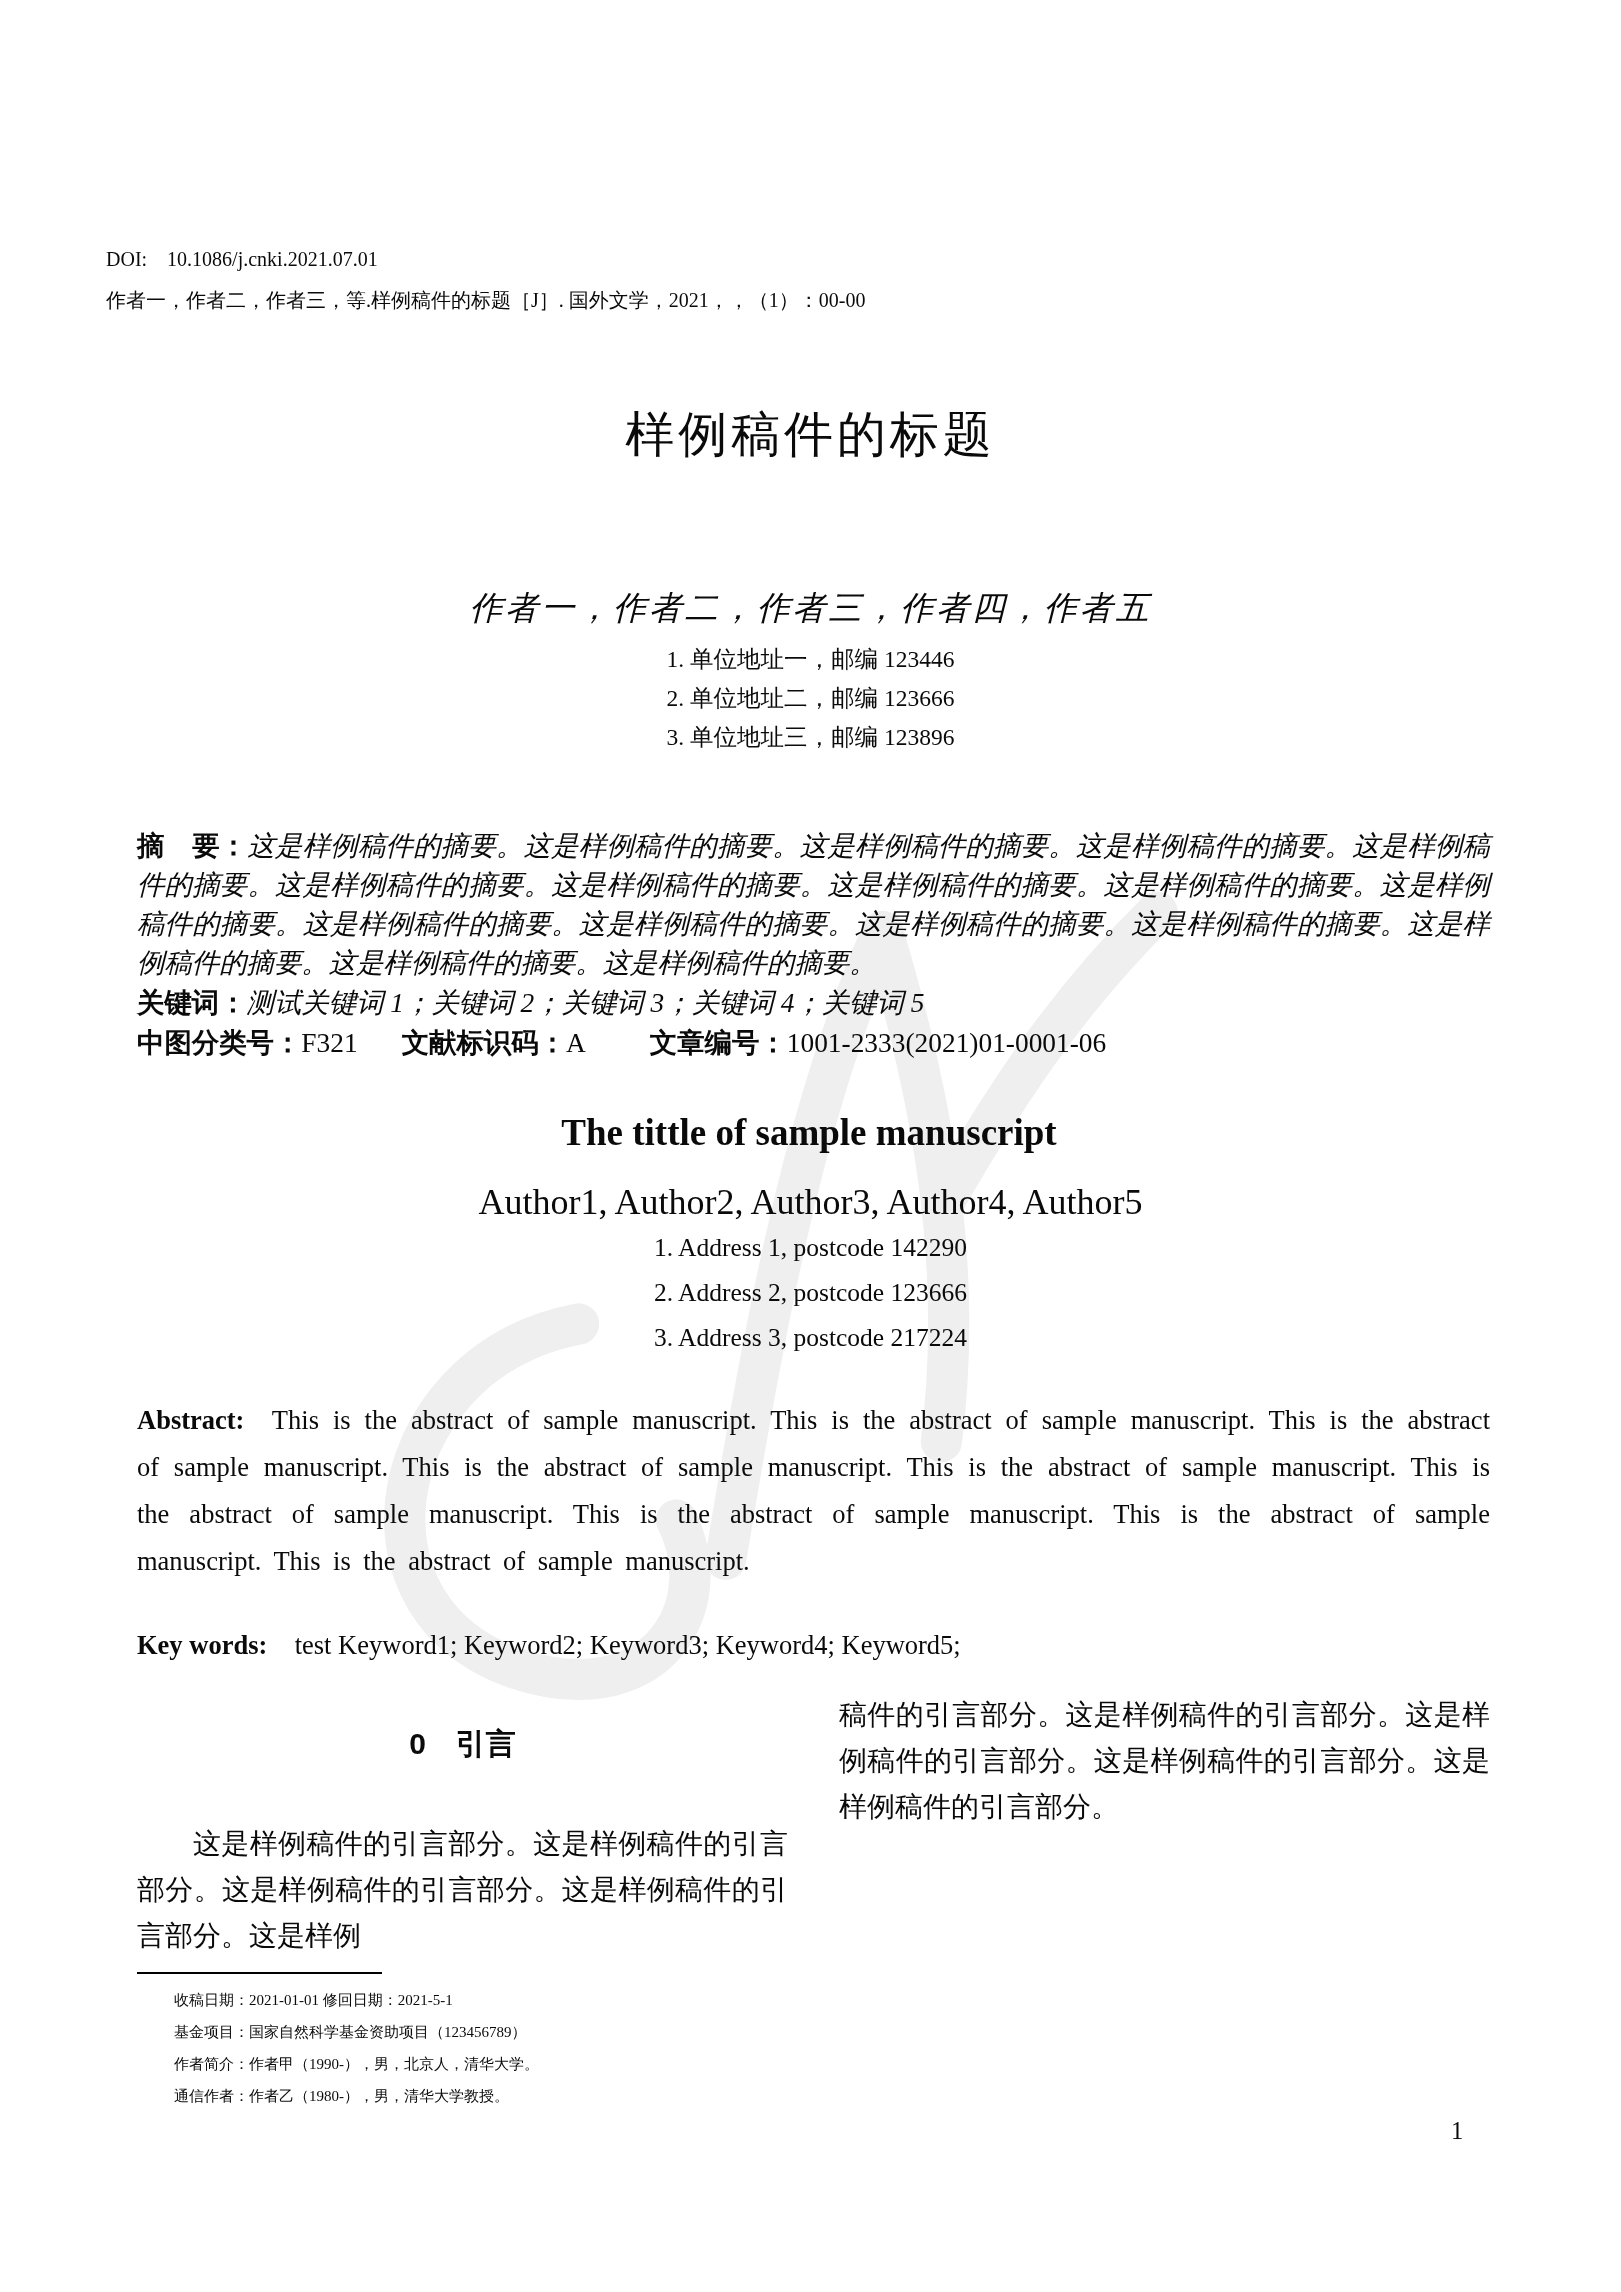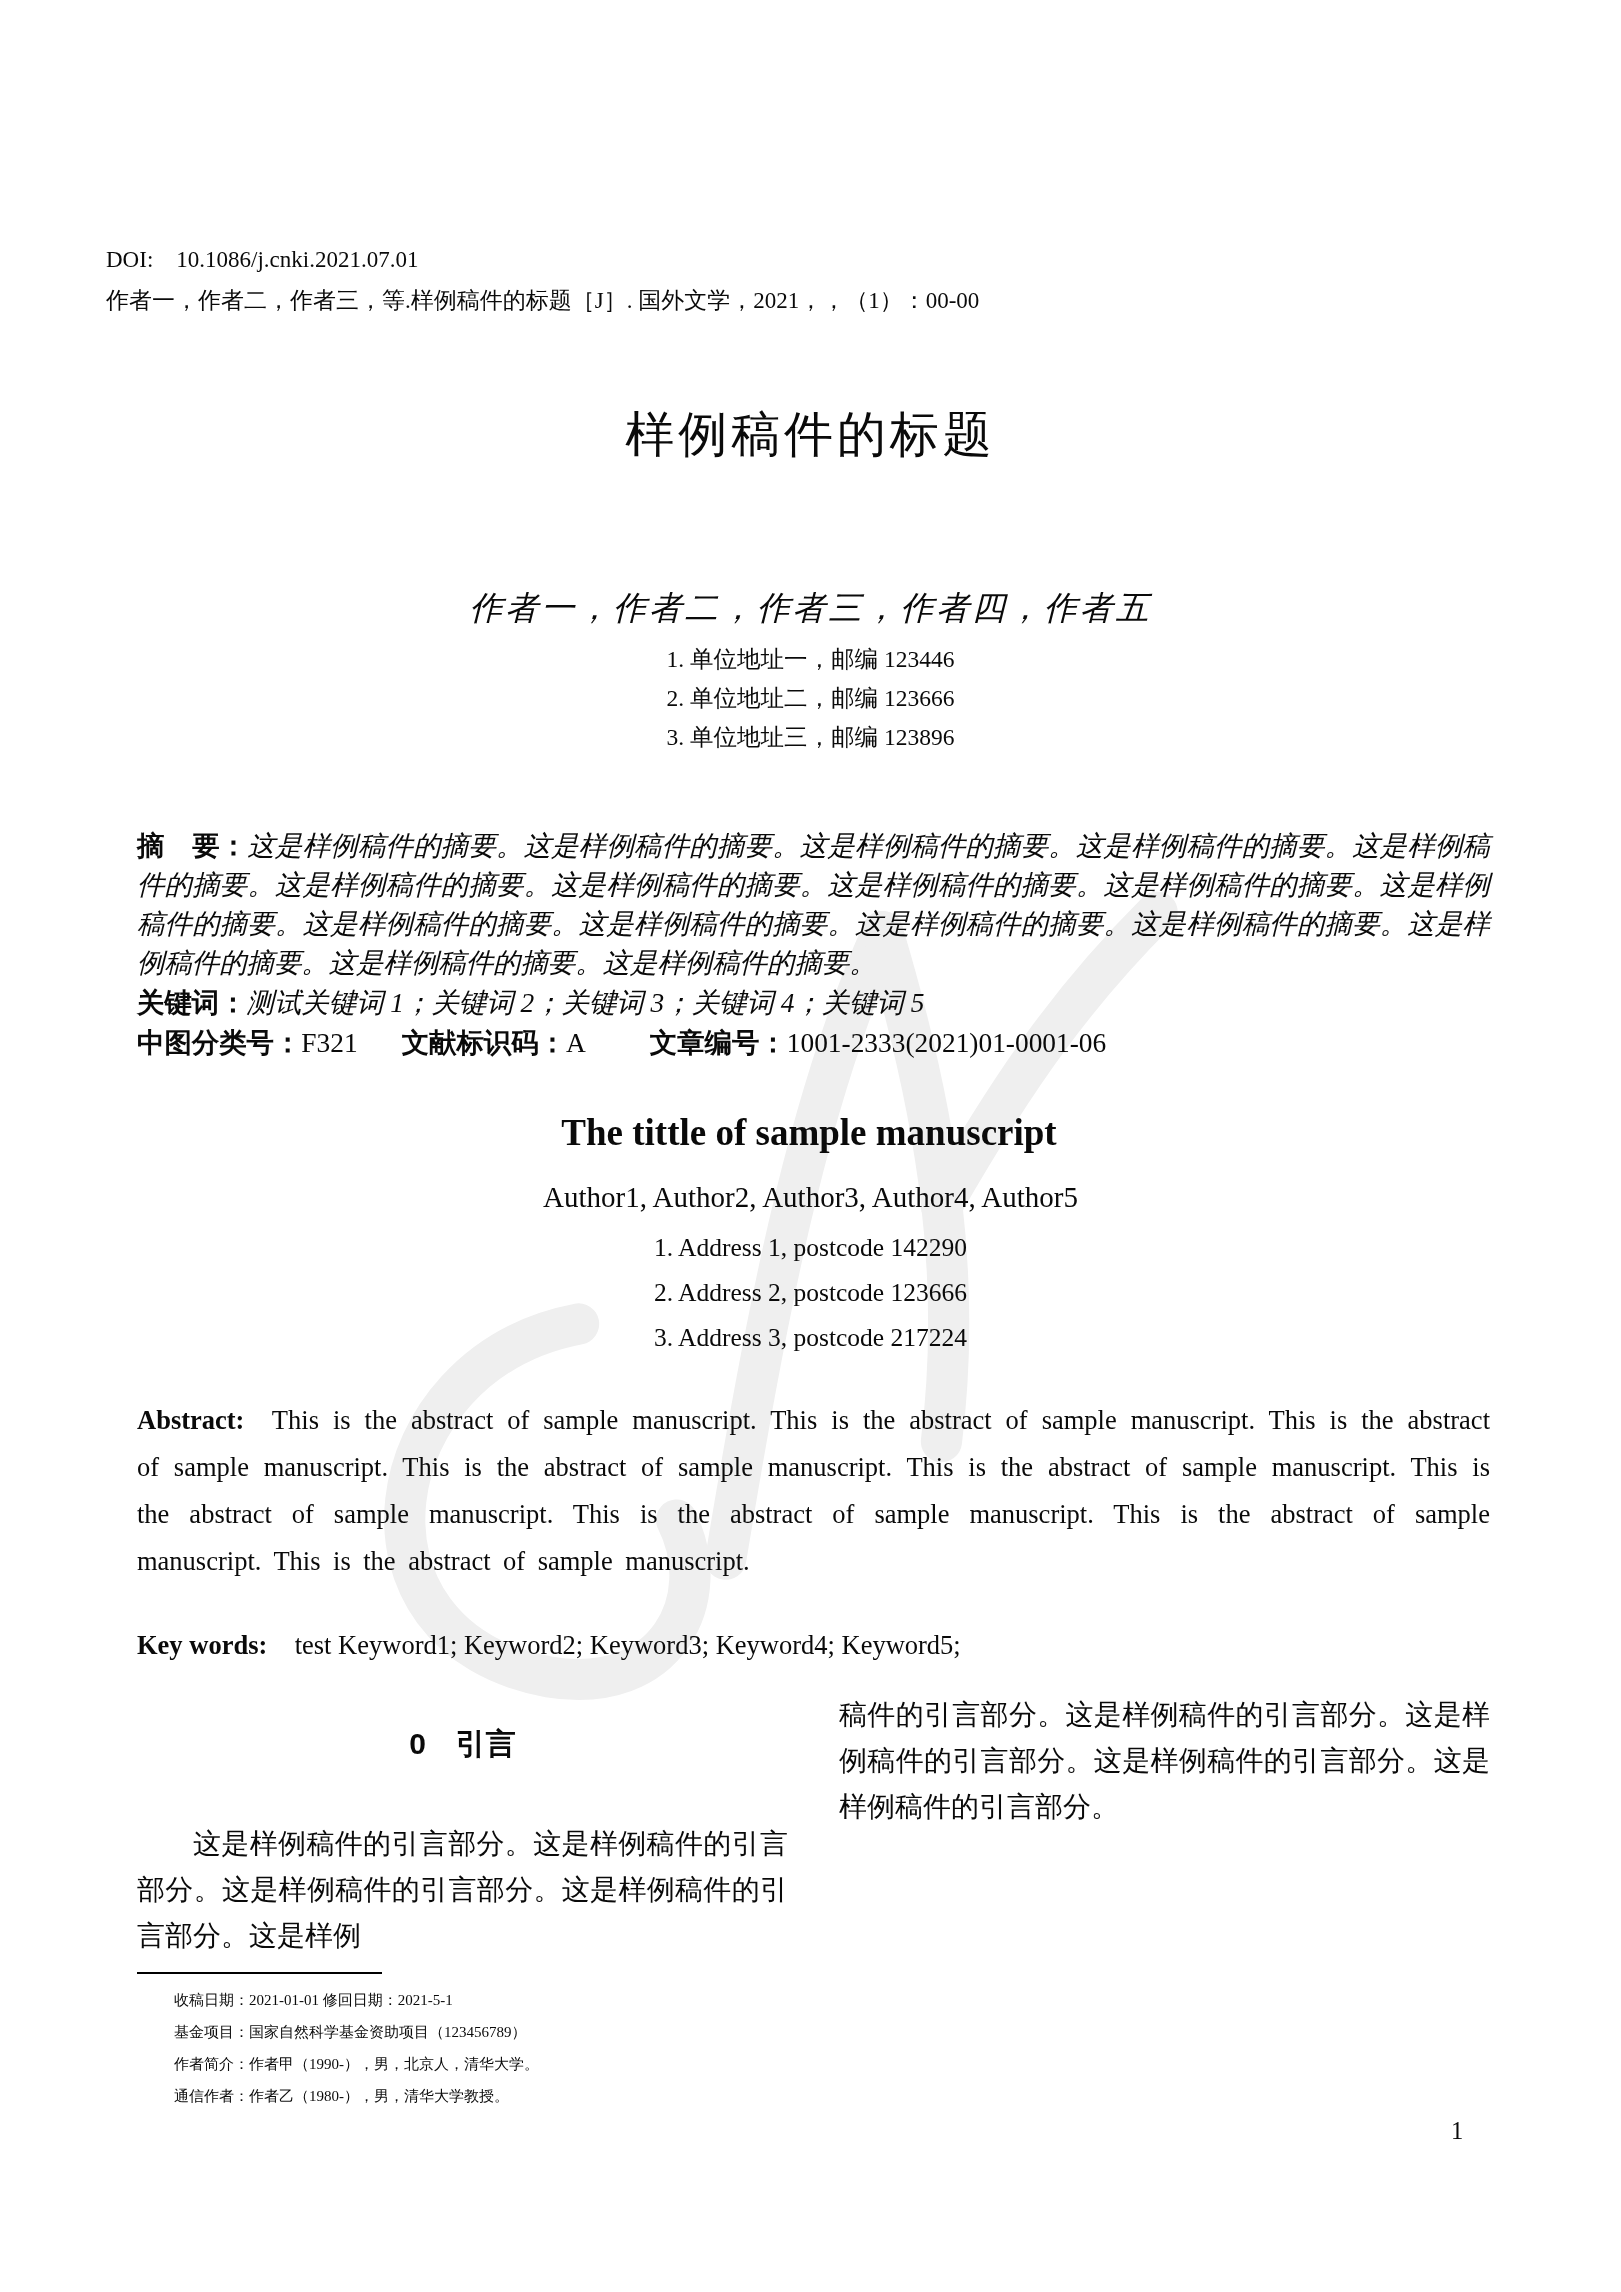--- a/index.html
+++ b/index.html
@@ -12,21 +12,21 @@
   }
   .abs { position: absolute; }
   .pre { white-space: pre-wrap; }
 
   
   #watermark { left: 255px; top: 814px; z-index: 0; opacity: 1; }
 
   
   #header { left: 106px; top: 239px; right: 127px; z-index: 1; }
   #header .hdr-line {
-    font-size: 23px; line-height: 41px;
+    font-size: 20px; line-height: 41px;
     font-family: "Liberation Serif", serif;
   }
 
   
   #title-cn {
     left: 0; right: 0; top: 402px; text-align: center;
     font-family: "Liberation Sans", sans-serif;
     font-weight: normal; font-size: 49px; letter-spacing: 3.9px; z-index: 1;
   }
   #authors-cn {
@@ -50,21 +50,21 @@
   .kw-line { font-size: 27.4px; line-height: 39px; font-style: italic; }
   .clc-line { font-size: 27.4px; line-height: 39px; }
   .clc-gap-a { margin-right: 44px; }
   .clc-gap-b { margin-right: 64px; }
 
   
   #title-en {
     left: 0; right: 3px; top: 1111px; text-align: center;
     font-weight: bold; font-size: 37px; z-index: 1;
   }
-  #authors-en { left: 0; right: 0; top: 1181px; text-align: center; font-size: 29px; z-index: 1; }
+  #authors-en { left: 0; right: 0; top: 1181px; text-align: center; font-size: 36px; z-index: 1; }
   #affil-en { left: 0; right: 0; top: 1225px; text-align: center; z-index: 1; }
   #affil-en .affil-line { font-size: 25.5px; line-height: 45px; }
 
   #abstract-en { left: 137px; right: 131px; top: 1397px; z-index: 1; }
   #abstract-en p { margin: 0; }
   .en-abs-p {
     font-size: 26.5px; line-height: 47px; text-align: justify;
     word-spacing: 5.9px; min-height: 225px;
   }
   .en-abs-p .en-label, .en-kw .en-label { font-weight: bold; margin-right: 27.4px; }

